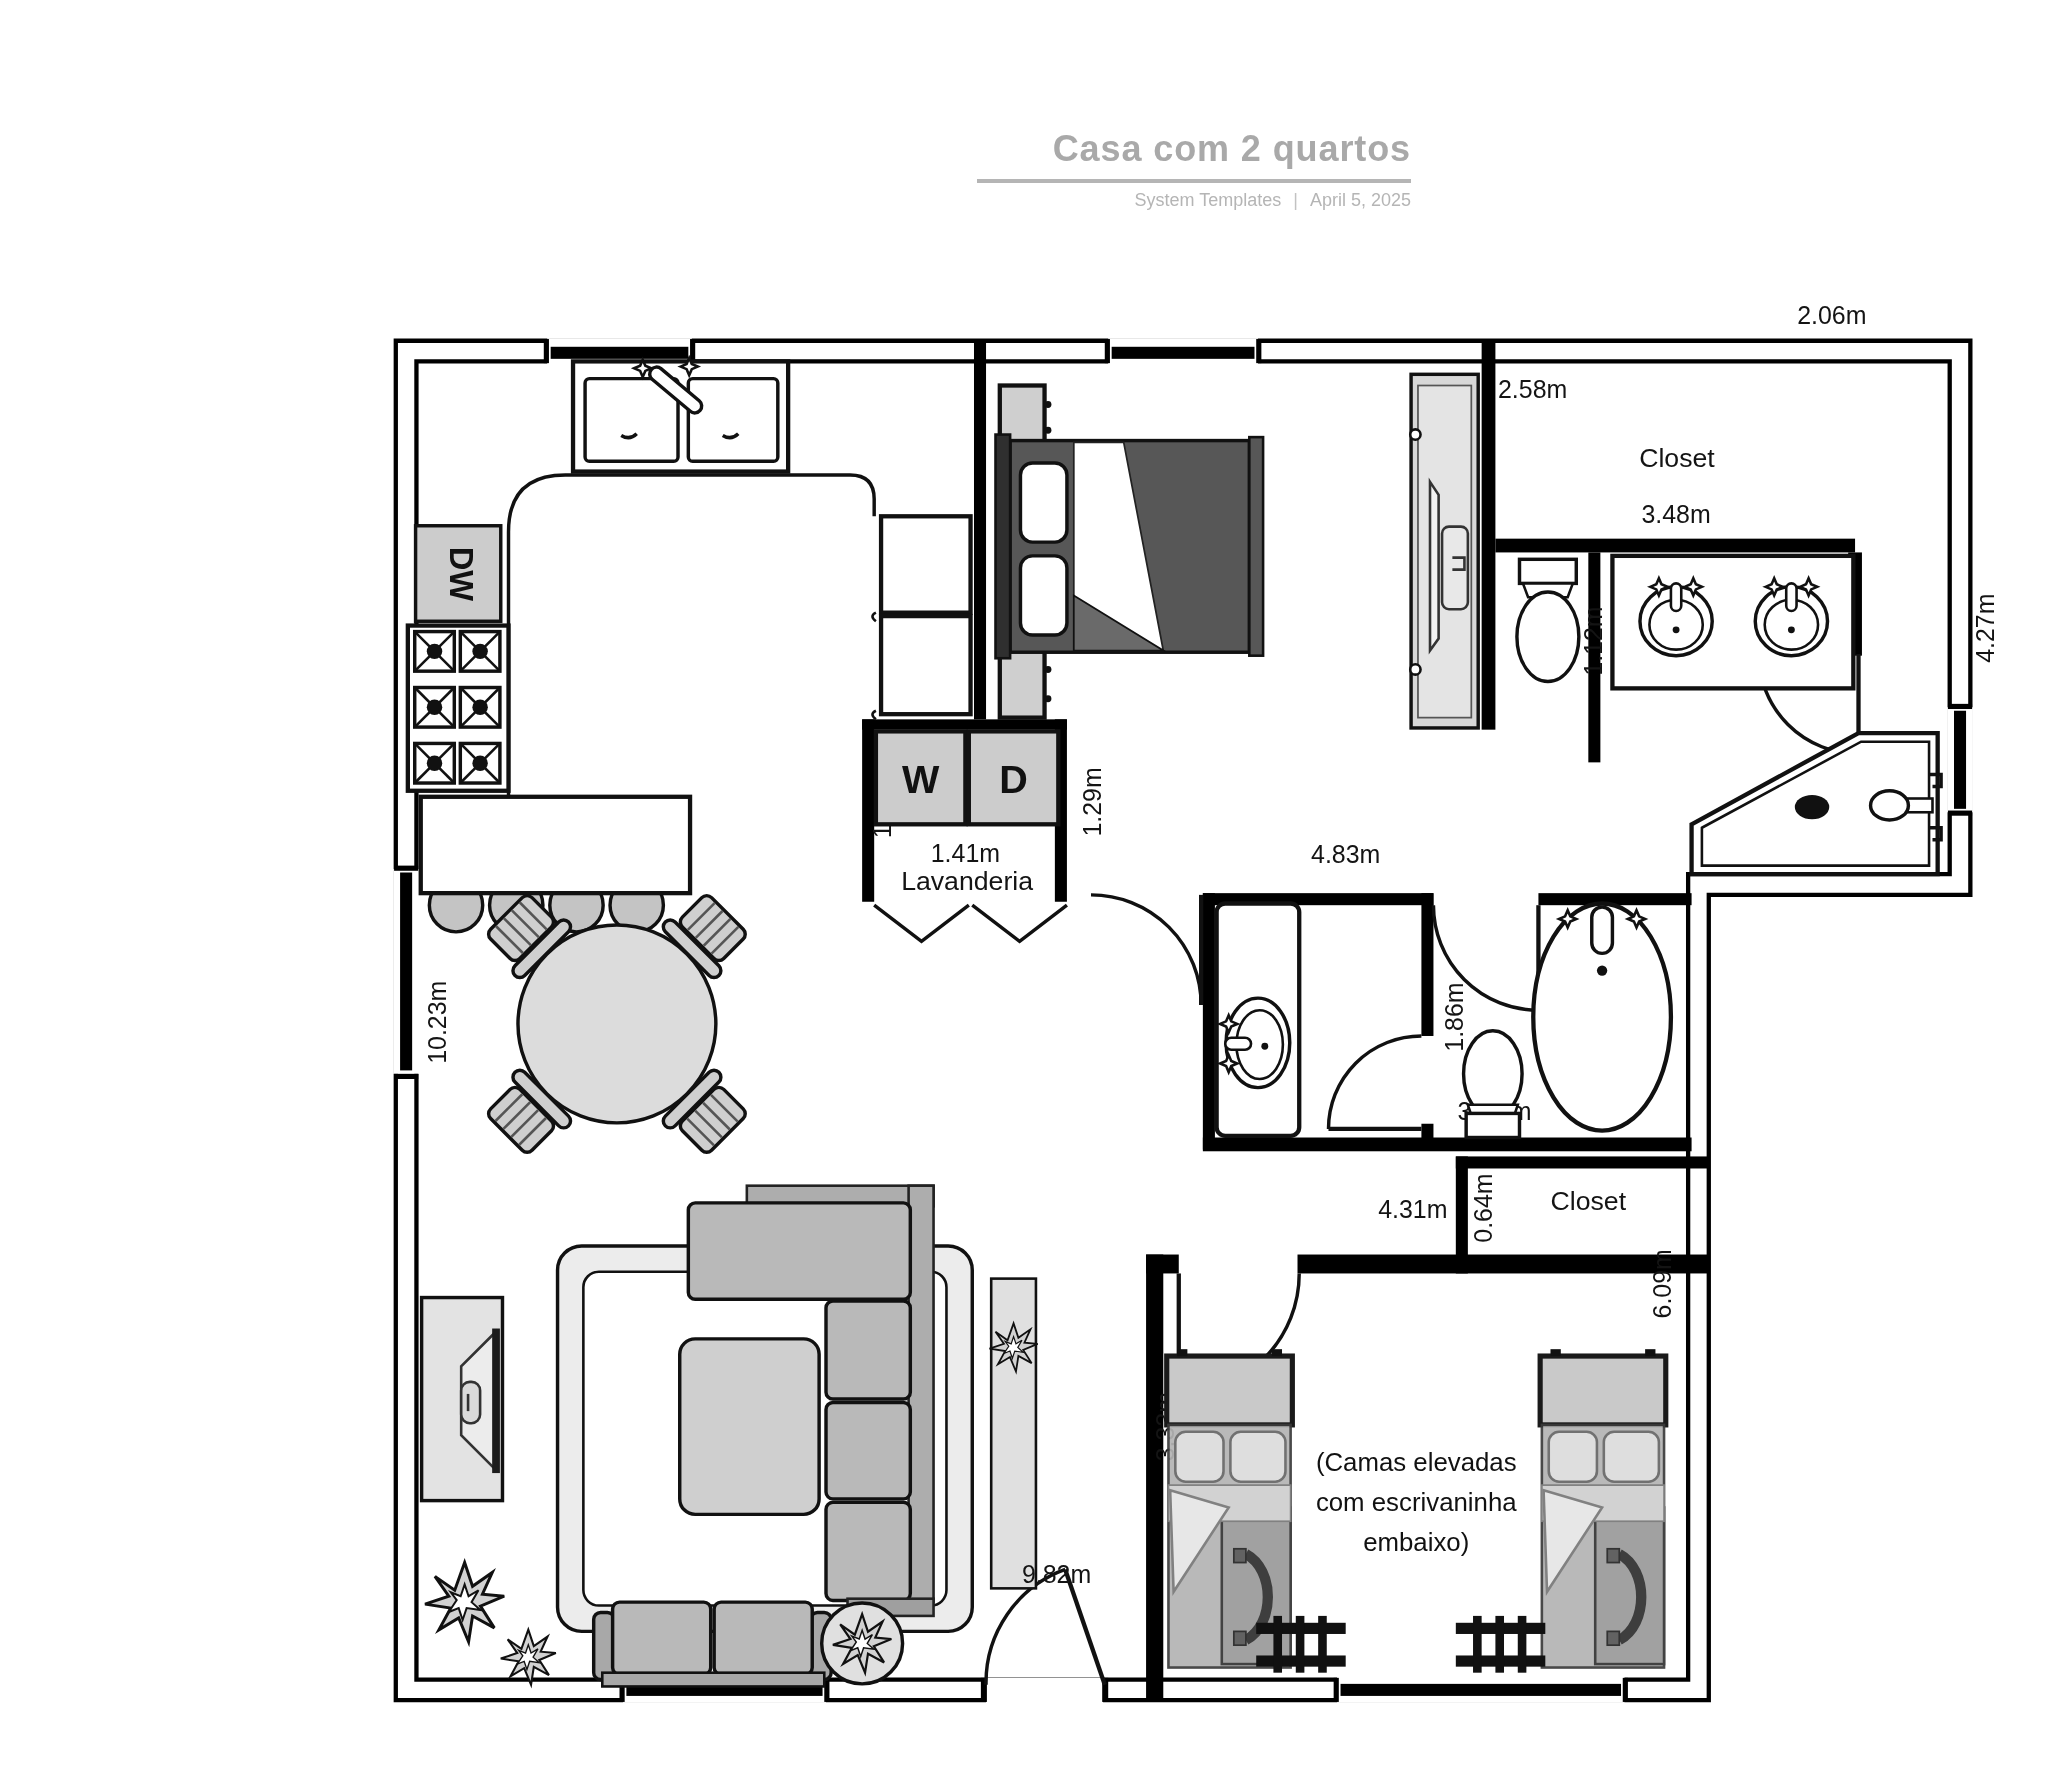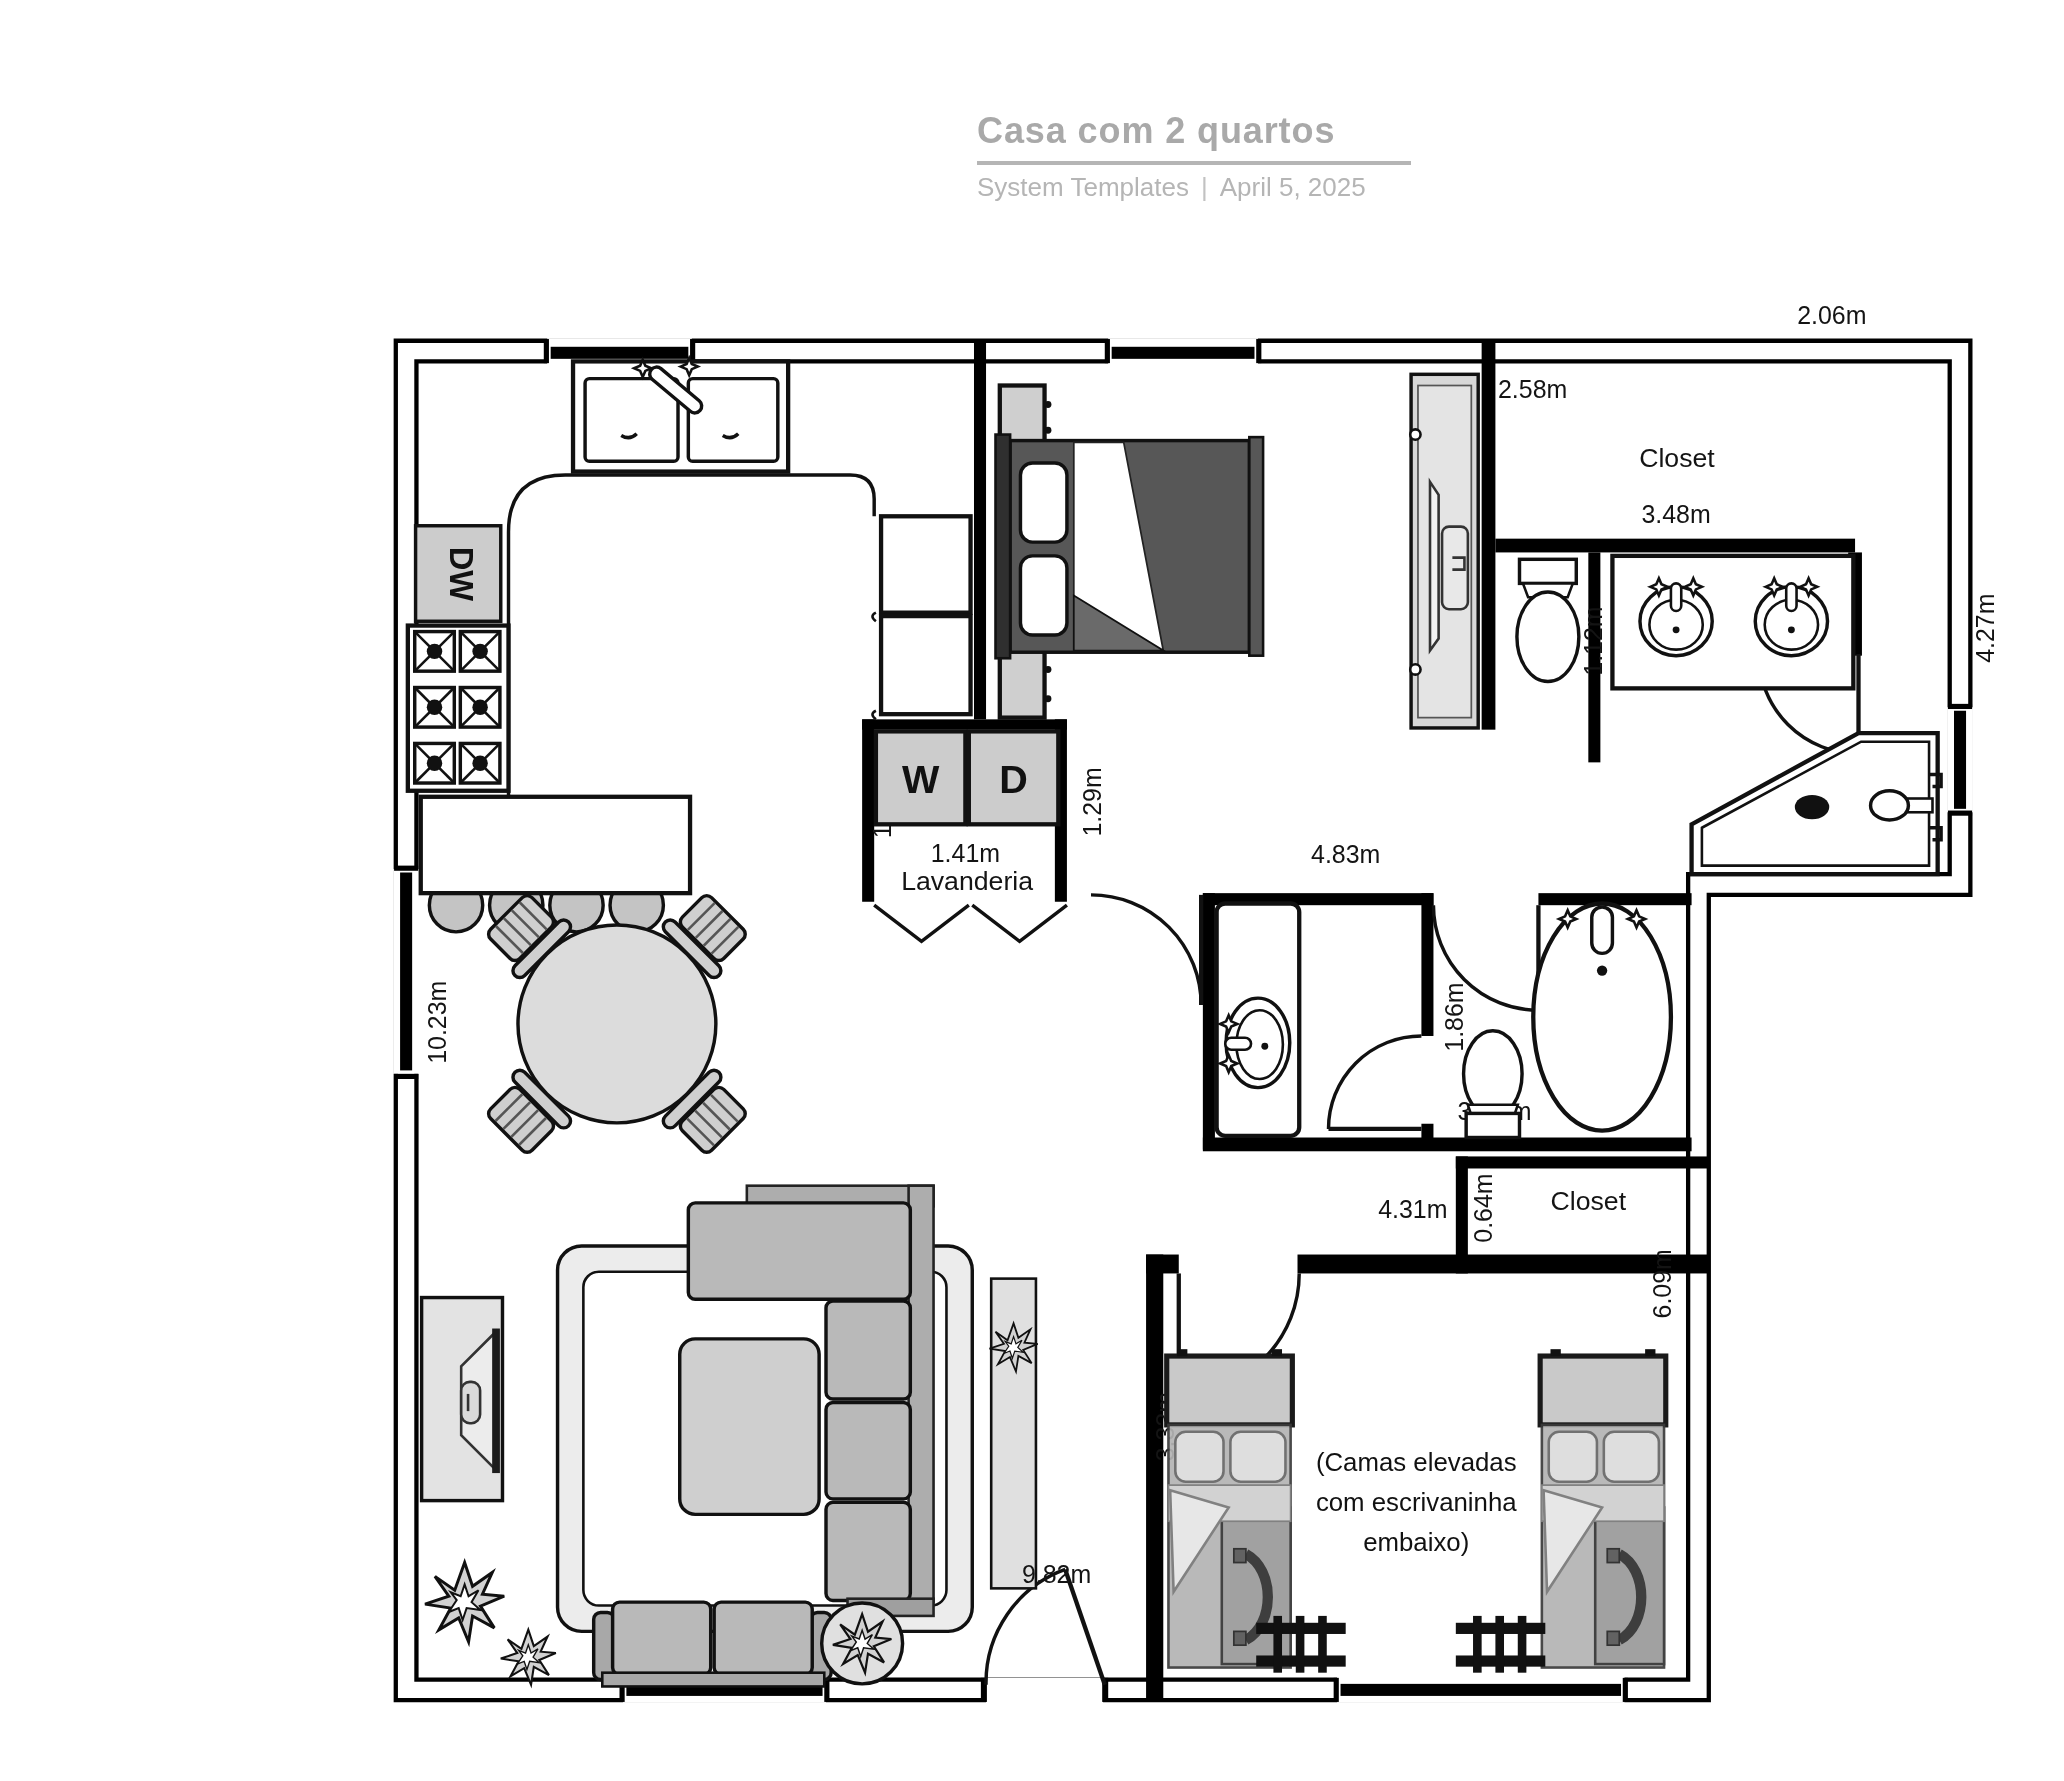--- a/index.html
+++ b/index.html
@@ -1,21 +1,21 @@
 <!DOCTYPE html>
 <html style="font-size:13.8px"><head>
 <meta charset="utf-8">
 <style>
   html,body{margin:0;padding:0;background:#fff;}
   .stage{position:relative;width:2065px;height:1782px;background:#fff;overflow:hidden;
          font-family:"Liberation Sans", sans-serif;}
-  .header{position:absolute;left:977px;top:110px;width:434px;text-align:left;}
+  .header{position:absolute;left:977px;top:128px;width:434px;text-align:right;}
   .header h1{margin:0;font-size:36px;font-weight:bold;color:#a9a9a9;letter-spacing:0.9px;}
   .header .rule{height:4.3px;background:#b5b5b5;margin:8.6px 0 6.9px 0;}
-  .header .sub{font-size:26px;color:#b5b5b5;}
+  .header .sub{font-size:18px;color:#b5b5b5;}
   .header .sub .sep{margin:0 12px;color:#c2c2c2;}
   svg text.dim{font-family:"Liberation Sans",sans-serif;font-size:29px;fill:#141414;}
   svg text.room{font-family:"Liberation Sans",sans-serif;font-size:31px;fill:#141414;}
   svg text.note{font-family:"Liberation Sans",sans-serif;font-size:30px;fill:#111;}
   svg text.appl{font-family:"Liberation Sans",sans-serif;font-weight:bold;fill:#111;}
 </style>
 </head>
 <body>
 
 <div class="stage">

